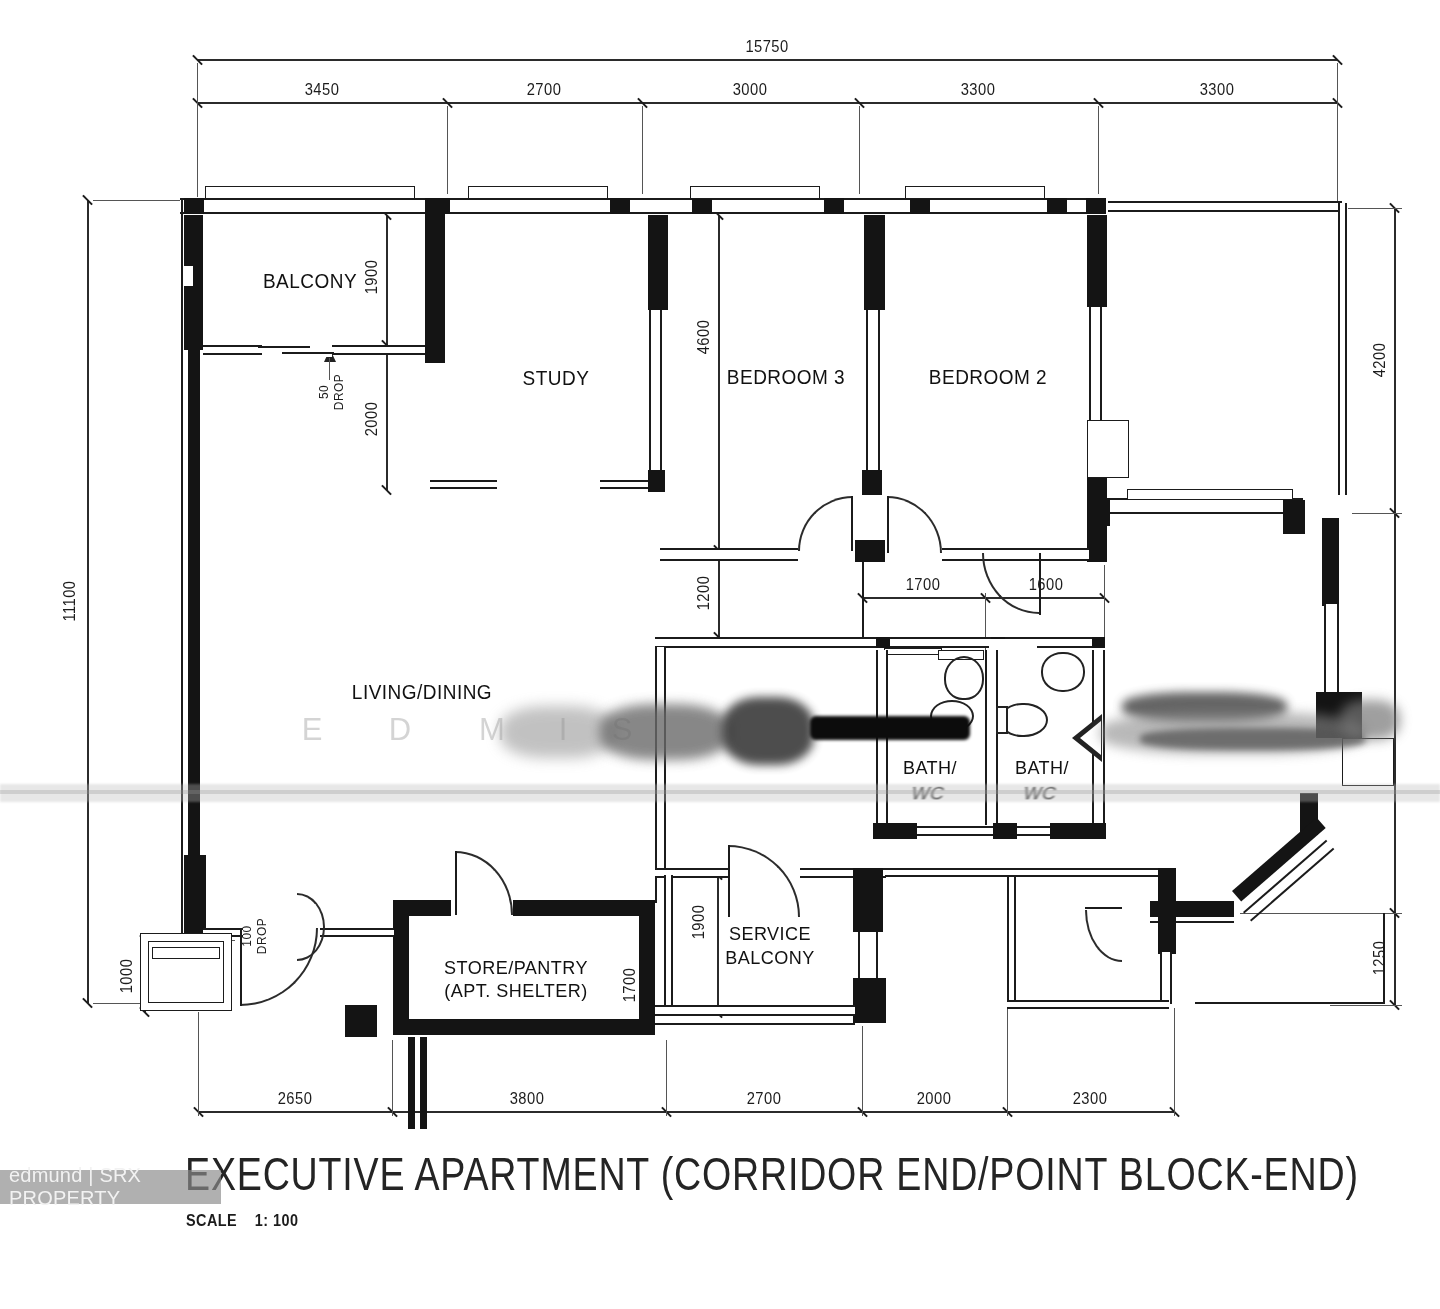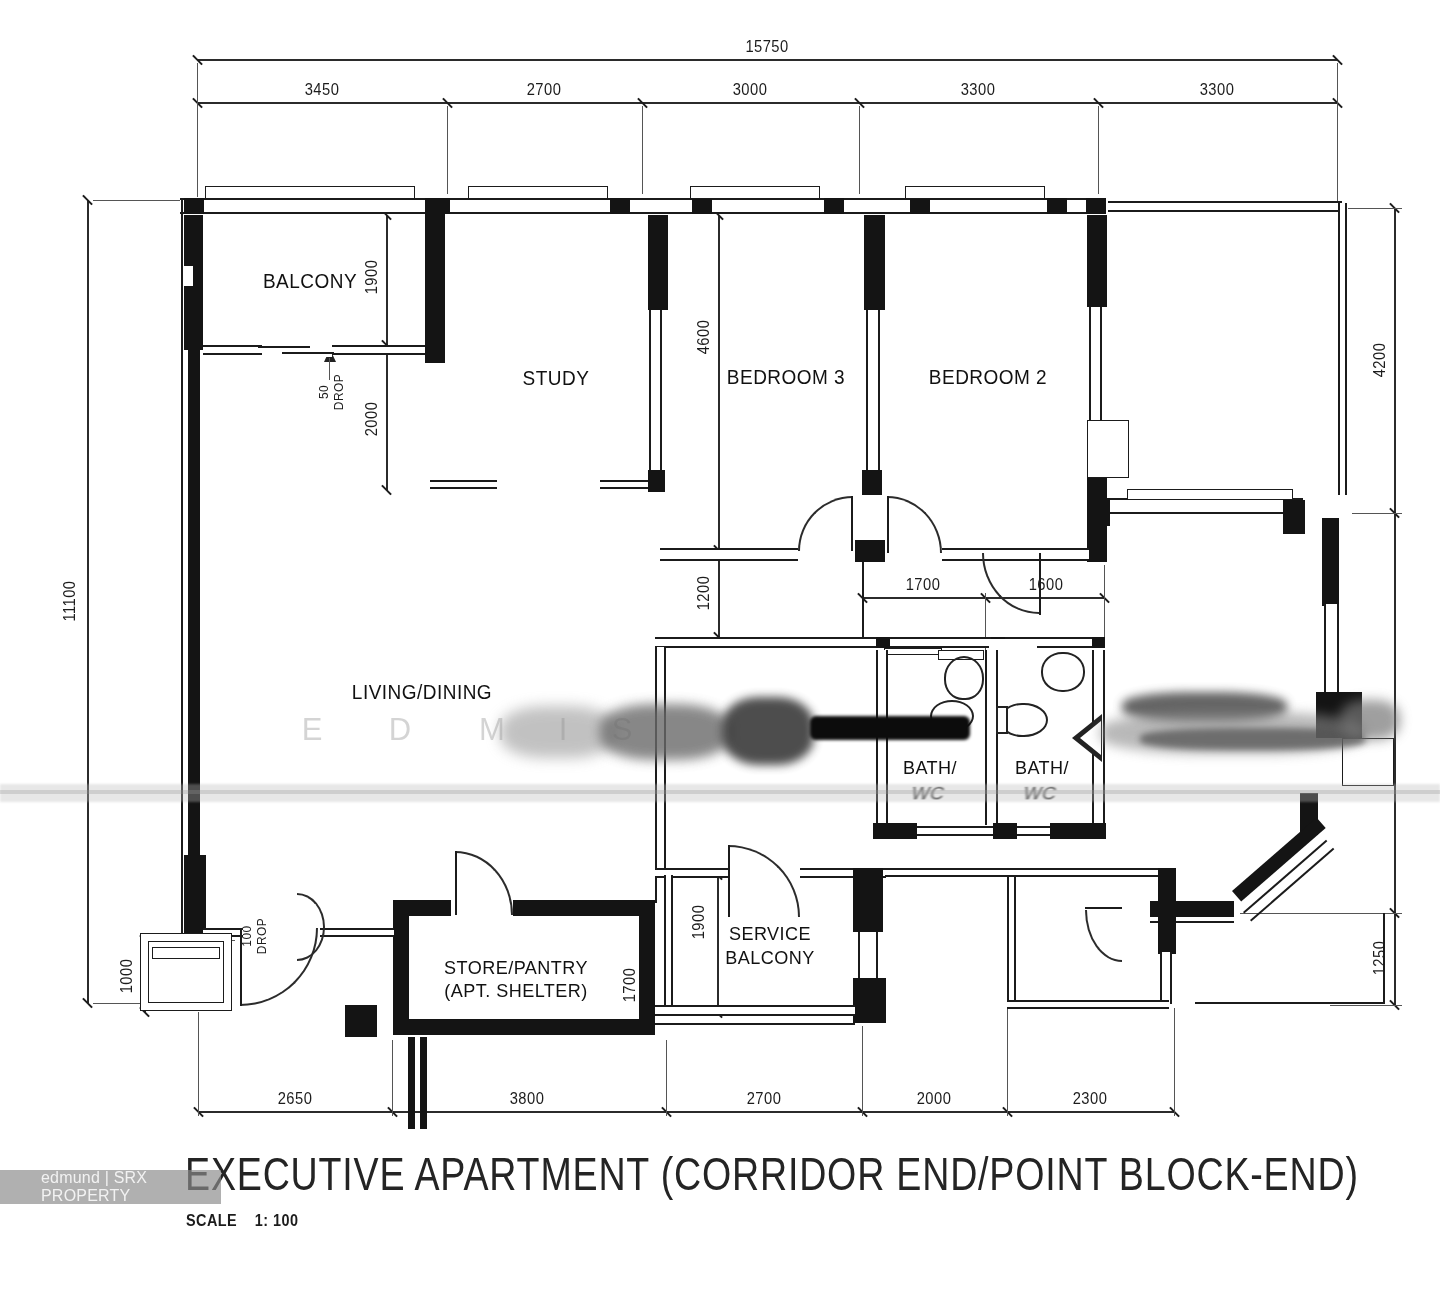--- a/index.html
+++ b/index.html
@@ -25,21 +25,21 @@
         transform:translate(-50%,-50%) scaleX(.95);text-align:center;}
   .smudge{position:absolute;border-radius:40%;}
   .ghost{position:absolute;font-size:31px;color:rgba(125,125,125,.33);transform:translate(-50%,-50%);}
   .smudged-txt{filter:blur(.8px);transform:translate(-50%,-50%) skewX(-14deg) scaleY(.92);opacity:.88;}
   #title{position:absolute;left:185px;top:1146px;font-size:47px;letter-spacing:1px;color:#242424;
          white-space:nowrap;transform:scaleX(.80);transform-origin:left center;font-weight:400;}
   #scaleline{position:absolute;left:186px;top:1212px;font-size:16px;font-weight:700;letter-spacing:.5px;
          transform:scaleX(.9);transform-origin:left center;}
   #wmbar{position:absolute;left:0;top:1170px;width:221px;height:34px;background:rgba(138,138,138,.68);
          display:flex;align-items:center;padding-left:9px;box-sizing:border-box;}
-  #wmbar span{color:#f2f2f2;font-size:16px;letter-spacing:.2px;margin-left:32px;}
+  #wmbar span{color:#f2f2f2;font-size:20px;letter-spacing:.2px;}
   .band{position:absolute;left:0;width:1440px;pointer-events:none;}
 </style>
 </head>
 <body>
 
 <div id="plan">
 
   <div class="dl" style="left:197px;top:59px;width:1140px;height:2px;"></div>
   <div class="tk" style="left:191px;top:59px;"></div>
   <div class="tk" style="left:1331px;top:59px;"></div>

